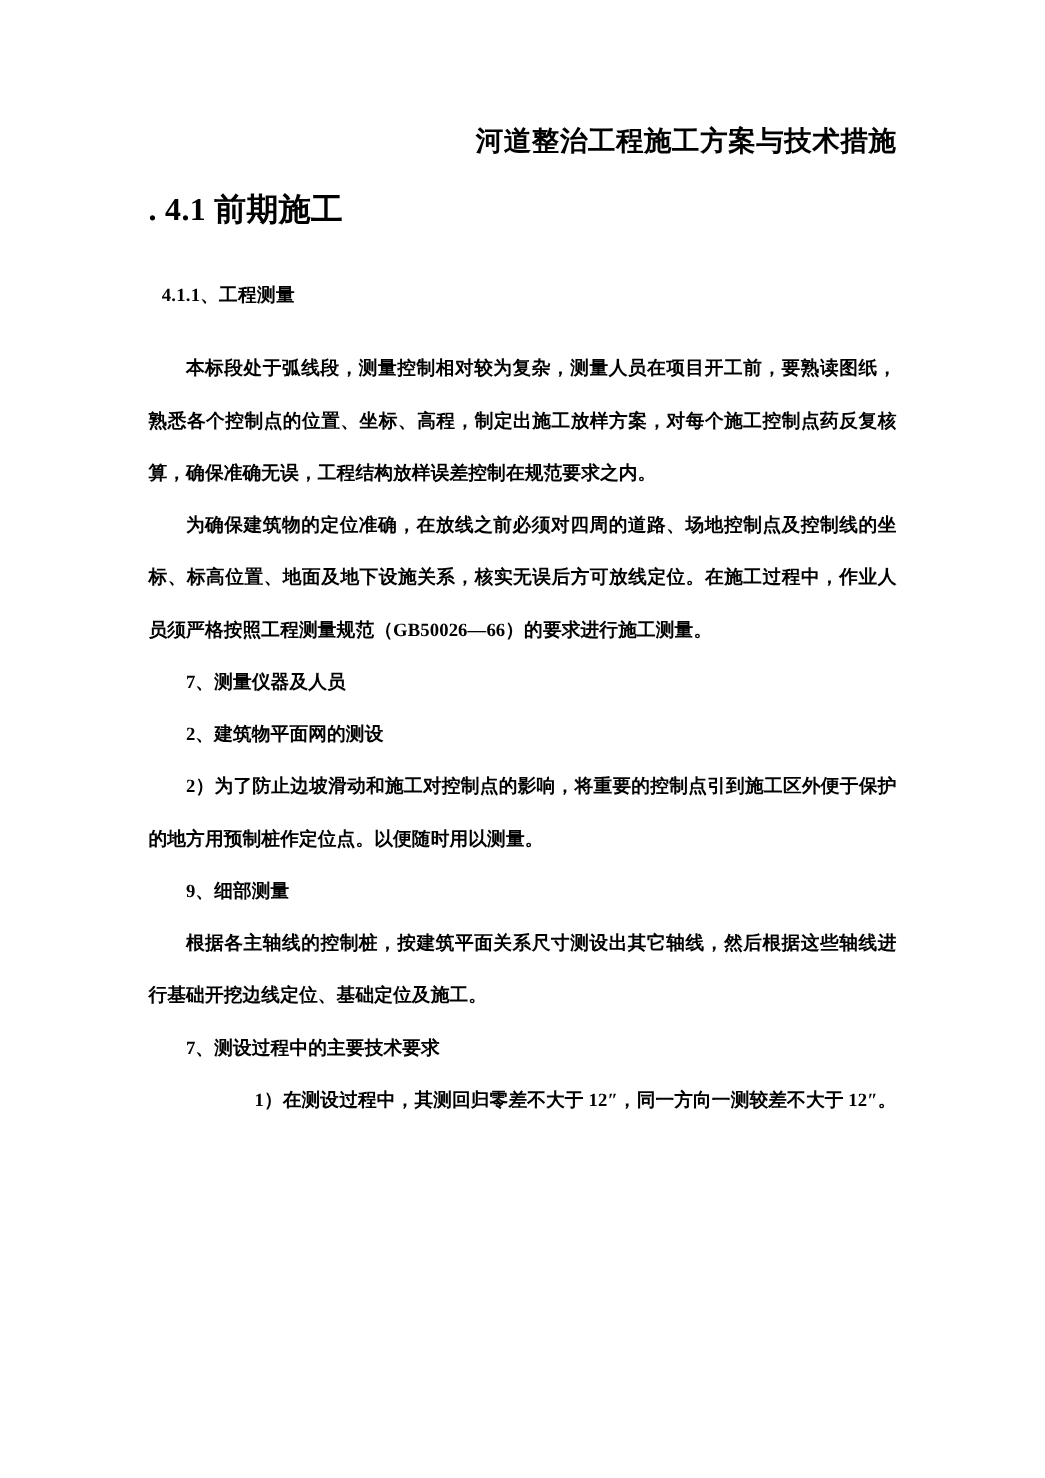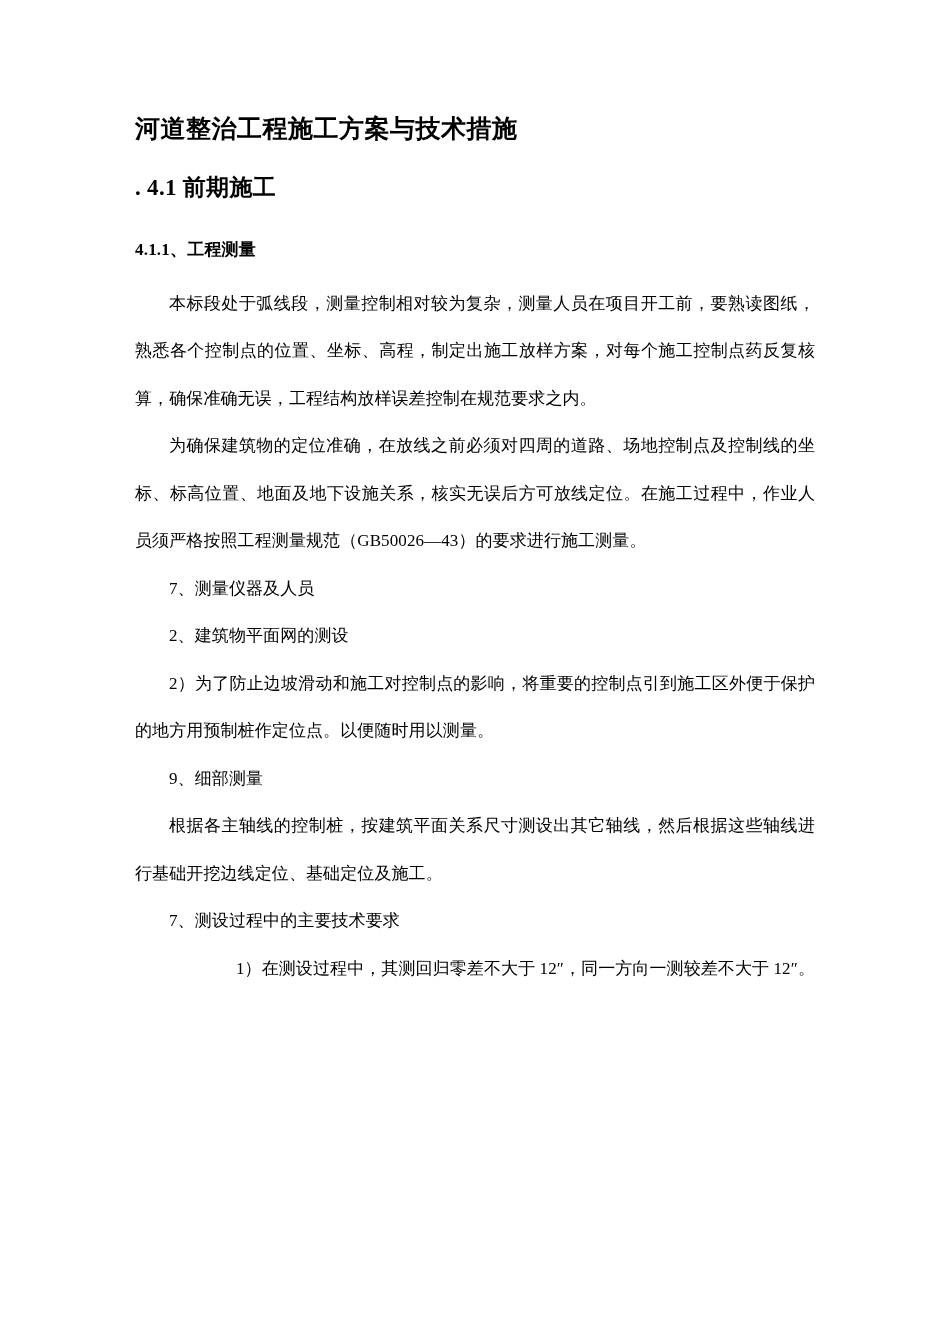--- a/index.html
+++ b/index.html
@@ -17,77 +17,78 @@
   .page {
     position: relative;
     width: 950px;
     height: 1344px;
     background: #ffffff;
     box-sizing: border-box;
     padding: 0 135px 0 135px;
     overflow: hidden;
   }
   .doc-title {
-    text-align: left;
+    text-align: right;
     font-size: 25px;
     font-weight: bold;
     line-height: 1.2;
     letter-spacing: 0.5px;
     margin: 0;
     padding-top: 114px;
     font-family: "Liberation Serif", "DejaVu Serif", serif;
   }
   .section-heading {
-    font-size: 23px;
+    font-size: 29px;
     font-weight: bold;
     line-height: 1.2;
     margin: 0;
     padding-top: 30px;
     text-align: left;
     letter-spacing: 0.3px;
   }
   .sub-heading {
     font-size: 17px;
     line-height: 1.2;
-    margin: 0;
+    margin: 12px;
     padding-top: 38px;
     text-align: left;
     letter-spacing: 0.2px;
   }
   .body-block {
     margin: 0;
     padding-top: 20px;
   }
   .para {
     font-size: 17px;
     line-height: 47.5px;
     margin: 0;
     text-align: justify;
     text-justify: inter-ideograph;
     text-indent: 2em;
     letter-spacing: 0.1px;
+    font-weight: bold;
   }
   .para.last {
     text-align: right;
   }
 </style>
 </head>
 <body>
 
 <div class="page">
 
   <h1 class="doc-title">河道整治工程施工方案与技术措施</h1>
 
   <h2 class="section-heading">. 4.1 前期施工</h2>
 
   <h3 class="sub-heading">4.1.1、工程测量</h3>
 
   <div class="body-block">
     <p class="para">本标段处于弧线段，测量控制相对较为复杂，测量人员在项目开工前，要熟读图纸，熟悉各个控制点的位置、坐标、高程，制定出施工放样方案，对每个施工控制点药反复核算，确保准确无误，工程结构放样误差控制在规范要求之内。</p>
-    <p class="para">为确保建筑物的定位准确，在放线之前必须对四周的道路、场地控制点及控制线的坐标、标高位置、地面及地下设施关系，核实无误后方可放线定位。在施工过程中，作业人员须严格按照工程测量规范（GB50026—43）的要求进行施工测量。</p>
+    <p class="para">为确保建筑物的定位准确，在放线之前必须对四周的道路、场地控制点及控制线的坐标、标高位置、地面及地下设施关系，核实无误后方可放线定位。在施工过程中，作业人员须严格按照工程测量规范（GB50026—66）的要求进行施工测量。</p>
     <p class="para">7、测量仪器及人员</p>
     <p class="para">2、建筑物平面网的测设</p>
     <p class="para">2）为了防止边坡滑动和施工对控制点的影响，将重要的控制点引到施工区外便于保护的地方用预制桩作定位点。以便随时用以测量。</p>
     <p class="para">9、细部测量</p>
     <p class="para">根据各主轴线的控制桩，按建筑平面关系尺寸测设出其它轴线，然后根据这些轴线进行基础开挖边线定位、基础定位及施工。</p>
     <p class="para">7、测设过程中的主要技术要求</p>
     <p class="para last">1）在测设过程中，其测回归零差不大于 12″，同一方向一测较差不大于 12″。</p>
   </div>
 
 </div>

